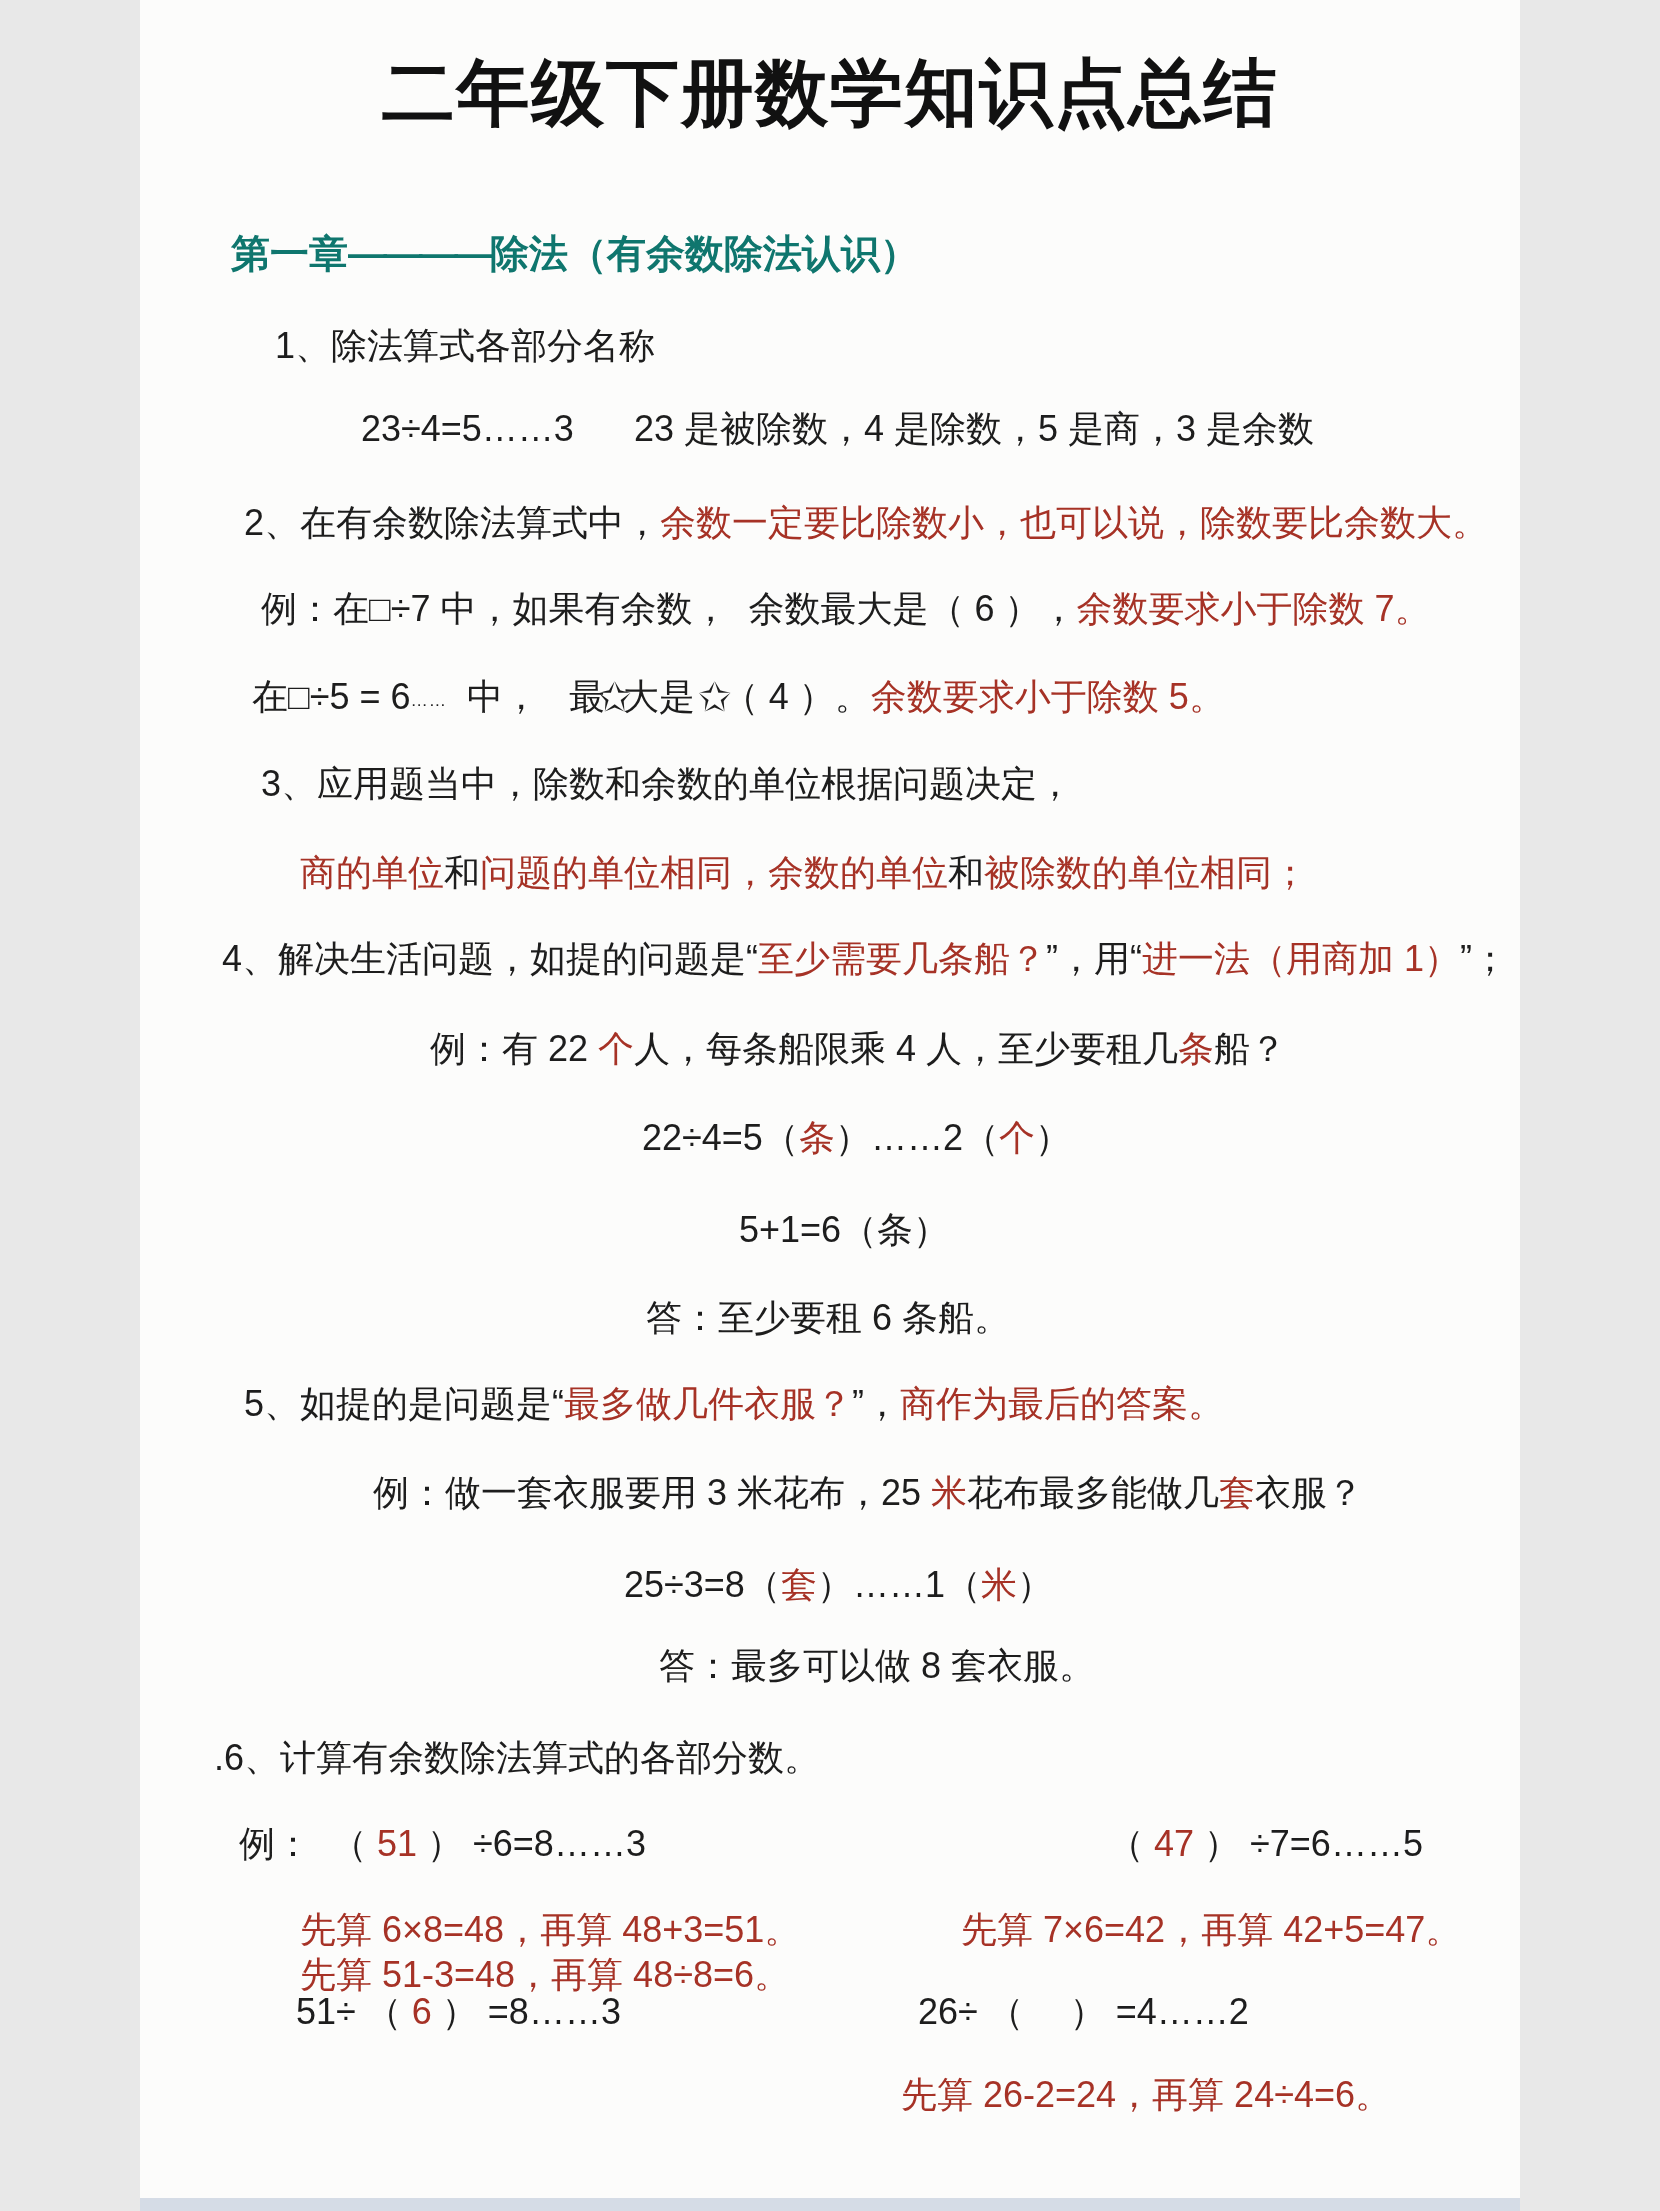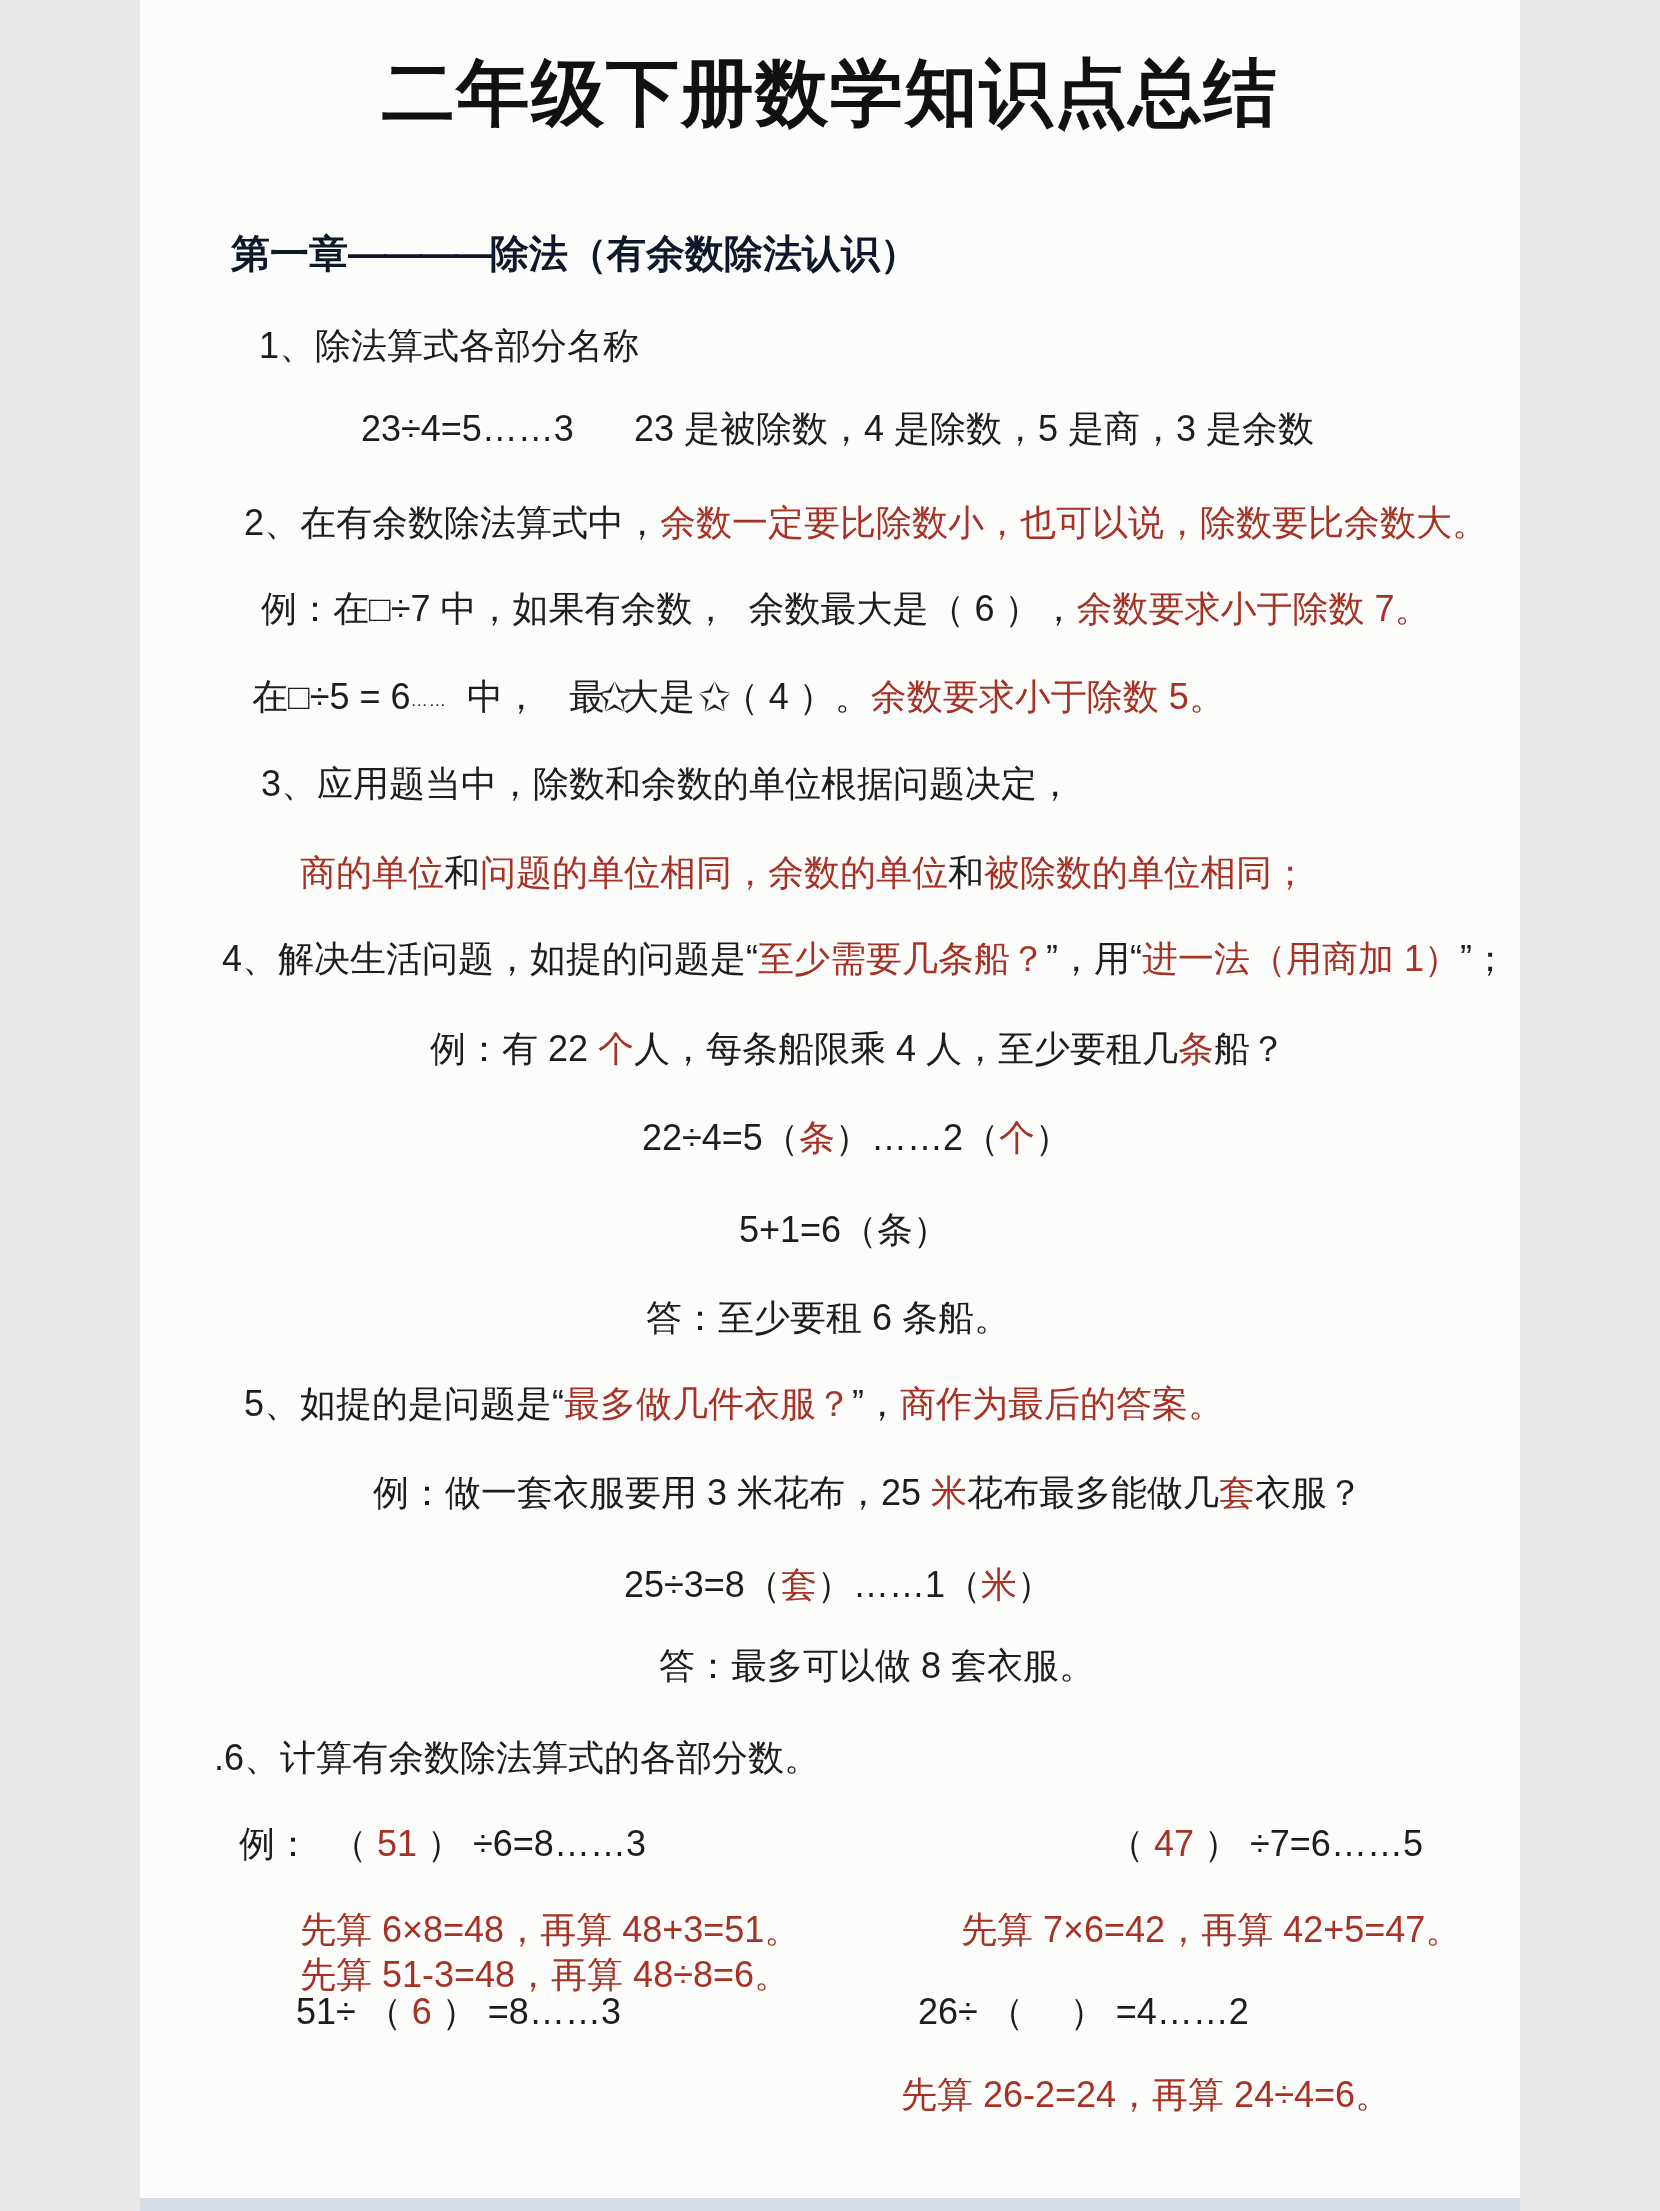--- a/index.html
+++ b/index.html
@@ -21,21 +21,21 @@
     font-size:73px;
     letter-spacing:1.7px;
     color:#111;
     white-space:pre;
   }
   .chapter{
     position:absolute;top:227px;left:91px;
     font-weight:700;
     font-size:39px;
     white-space:pre;
-    color:#0f172a;
+    color:#0f766e;
   }
   .chapter .dash{letter-spacing:-3.5px;font-weight:700;}
   .line{
     position:absolute;
     font-size:36px;
     line-height:45px;
     white-space:pre;
     color:var(--ink,#1d1d1d);
   }
   .line .red{color:var(--red,#a63226);}
@@ -61,21 +61,21 @@
 </style>
 </head>
 <body>
 
 <div id="page" style="--ink: #1d1d1d; --red: #a63226; --footer: #d5dce6; background: rgb(252, 252, 251);">
   <div class="doc-title">二年级下册数学知识点总结</div>
 
   <div class="chapter"><span>第一章</span><span class="dash">————</span><span>除法（有余数除法认识）</span></div>
 
   <div id="lines-root">
-      <div class="line" style="top: 323px; left: 119px;"><span>1、除法算式各部分名称</span></div>
+      <div class="line" style="top: 323px; left: 135px;"><span>1、除法算式各部分名称</span></div>
       <div class="line" style="top: 406px; left: 221px;"><span>23÷4=5……3      23 是被除数，4 是除数，5 是商，3 是余数</span></div>
       <div class="line" style="top: 500px; left: 104px;"><span>2、在有余数除法算式中，</span><span class="red">余数一定要比除数小，也可以说，除数要比余数大。</span></div>
       <div class="line" style="top: 586px; left: 121px;"><span>例：在□÷7 中，如果有余数，  余数最大是（ 6 ），</span><span class="red">余数要求小于除数 7。</span></div>
       <div class="line" style="top: 673px; left: 112px;"><span>在□÷5 = 6</span><span class="tinydots">……</span><span>  中，   最</span><span class="star">✩</span><span>大是 </span><span class="star">✩</span><span>（ 4 ）。</span><span class="red">余数要求小于除数 5。</span></div>
       <div class="line" style="top: 761px; left: 121px;"><span>3、应用题当中，除数和余数的单位根据问题决定，</span></div>
       <div class="line" style="top: 850px; left: 160px;"><span class="red">商的单位</span><span>和</span><span class="red">问题的单位相同，余数的单位</span><span>和</span><span class="red">被除数的单位相同；</span></div>
       <div class="line" style="top: 936px; left: 82px;"><span>4、解决生活问题，如提的问题是“</span><span class="red">至少需要几条船？</span><span>”，用“</span><span class="red">进一法（用商加 1）</span><span>”；</span></div>
       <div class="line" style="top: 1026px; left: 290px;"><span>例：有 22 </span><span class="red">个</span><span>人，每条船限乘 4 人，至少要租几</span><span class="red">条</span><span>船？</span></div>
       <div class="line" style="top: 1115px; left: 502px;"><span>22÷4=5（</span><span class="red">条</span><span>）……2（</span><span class="red">个</span><span>）</span></div>
       <div class="line" style="top: 1207px; left: 599px;"><span>5+1=6（条）</span></div>

